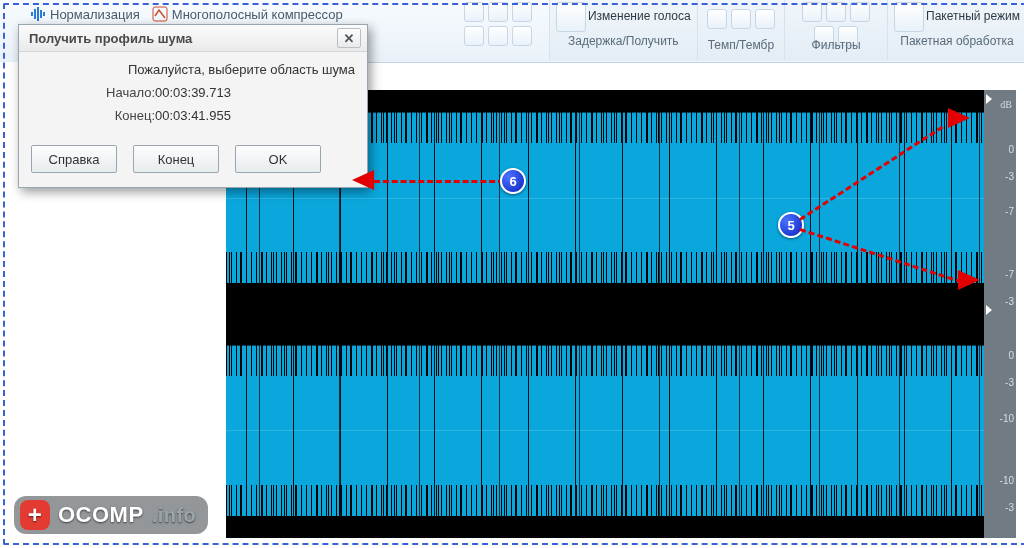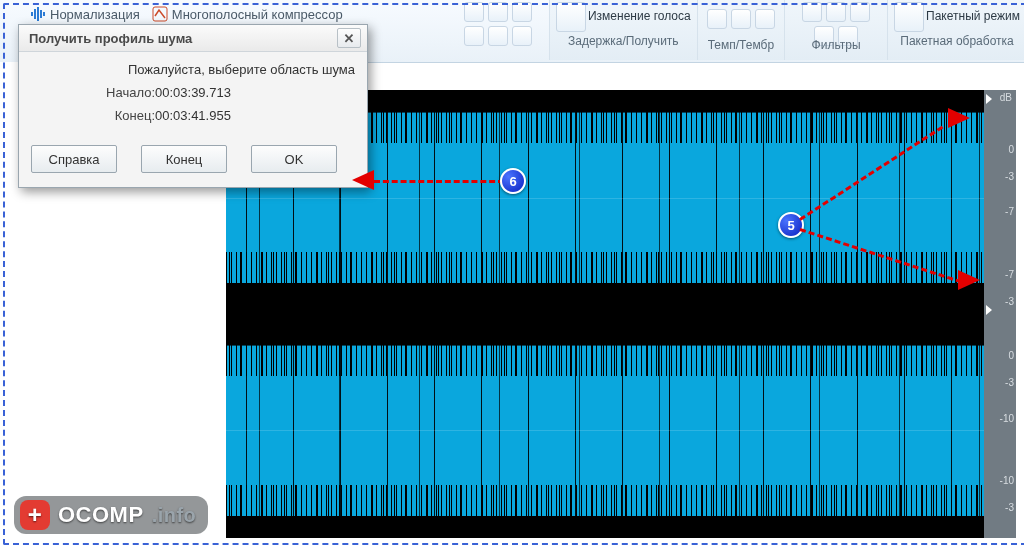--- a/index.html
+++ b/index.html
@@ -126,21 +126,21 @@
         rgba(0,0,0,0) 0 33px, rgba(0,0,0,0.7) 33px 34px, rgba(0,0,0,0) 34px 80px);
   }
   
   .dbruler {
     position:absolute; top:0; right:0; width:32px; bottom:0;
     background:#717b83;
     color:#d8dde1;
     font-size:10px;
   }
   .dbruler .tick { position:absolute; right:2px; }
-  .dbruler .hdr { position:absolute; top:2px; right:4px; }
+  .dbruler .hdr { position:absolute; top:9px; right:4px;font-family:Liberation Serif, serif; }
   .dbruler .tri {
     position:absolute; width:0; height:0; border-left:6px solid #fff;
     border-top:5px solid transparent; border-bottom:5px solid transparent;
     left:2px;
   }
 
   
   .dialog {
     position:absolute; left:18px; top:24px; width:348px;
     background:#f4f4f4;
@@ -160,21 +160,21 @@
   .dialog .dclose {
     width:22px; height:18px; border:1px solid #b8c0c6; border-radius:2px;
     display:flex; align-items:center; justify-content:center;
     background:linear-gradient(#fdfdfd,#e8ebee);
     cursor:pointer; color:#555; font-size:13px; line-height:1;
   }
   .dialog .dbody { padding:10px 12px 12px 12px;text-align:right; }
   .dialog .row { display:flex; margin-top:8px; }
   .dialog .row .k { width:108px; color:#444;margin-left:16px; }
   .dialog .btnrow {
-    display:flex; gap:24px; padding:10px 12px 14px 12px;
+    display:flex; gap:16px; padding:10px 12px 14px 12px;
   }
   .dialog .btn {
     flex:0 0 auto; min-width:84px; height:26px;
     border:1px solid #9aa6af; border-radius:2px;
     background: linear-gradient(#fdfdfd,#e7ecef);
     display:flex; align-items:center; justify-content:center;
     cursor:pointer; color:#333;
   }
 
   

